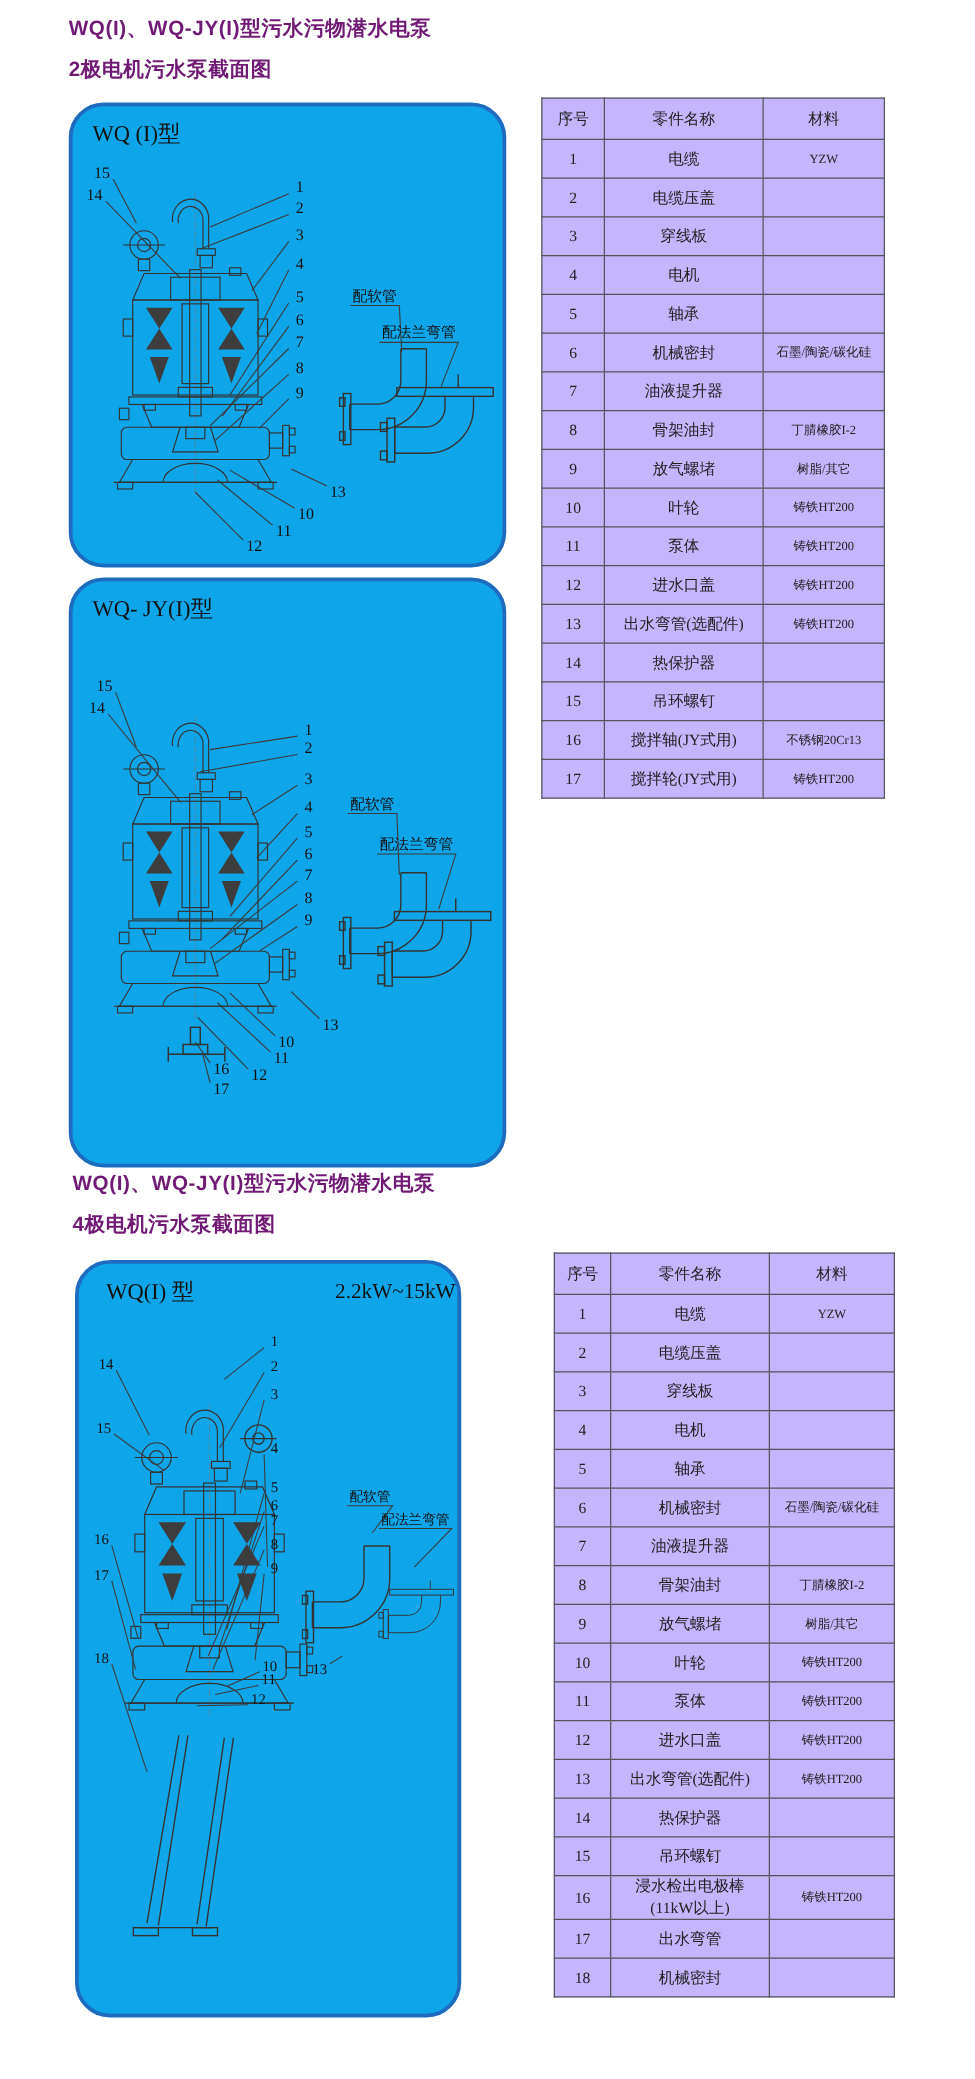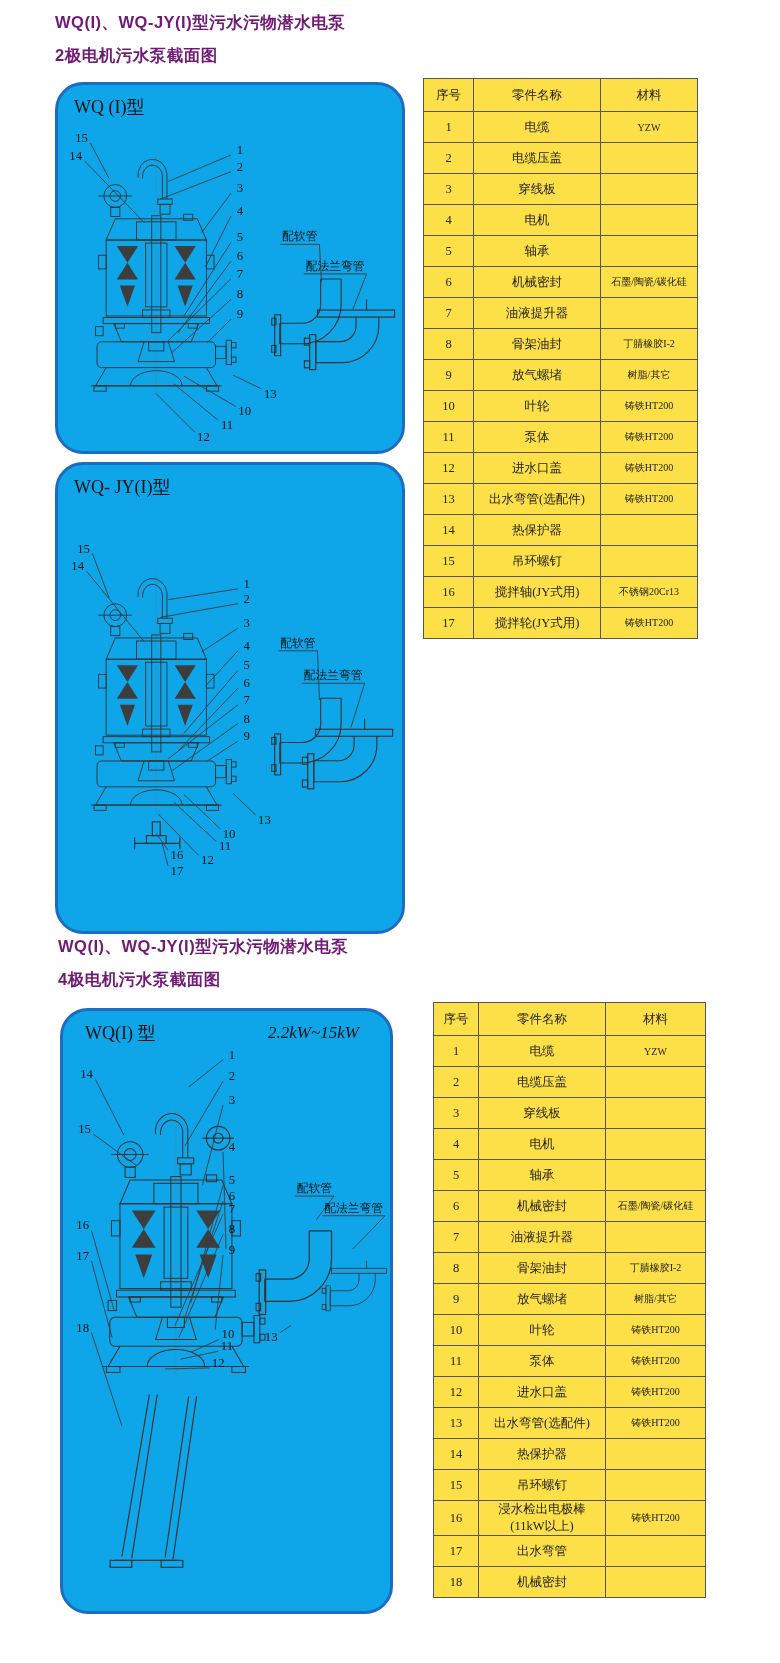--- a/index.html
+++ b/index.html
@@ -3,22 +3,22 @@
 <meta charset="utf-8">
 <style>
   html,body{margin:0;padding:0;background:#ffffff;}
   .page{position:relative;width:780px;height:1663px;background:#fff;overflow:hidden;
         font-family:"Liberation Serif",serif;color:#1c1c1c;}
   .heading{position:absolute;left:55px;font-family:"Liberation Sans",sans-serif;
            font-weight:bold;font-size:16.5px;letter-spacing:0.5px;color:#701a75;white-space:nowrap;}
   .panel{position:absolute;border:3px solid #1e6cc0;border-radius:28px;background:#0ea5e9;box-sizing:border-box;}
   .panel svg.art{position:absolute;left:0;top:0;width:100%;height:100%;}
   .panel-label{position:absolute;left:16px;top:10px;font-size:18px;color:#111;z-index:2;white-space:nowrap;}
-  .power-label{position:absolute;left:205px;top:12px;font-size:17px;color:#111;z-index:2;white-space:nowrap;font-style:italic;}
-  table.parts{position:absolute;border-collapse:collapse;table-layout:fixed;background:#fde047;}
+  .power-label{position:absolute;left:205px;top:12px;font-size:17px;color:#111;z-index:2;white-space:nowrap;}
+  table.parts{position:absolute;border-collapse:collapse;table-layout:fixed;background:#c4b5fd;margin-left:10px;}
   .parts th,.parts td{border:1px solid #55565a;text-align:center;vertical-align:middle;
         font-family:"Liberation Serif",serif;font-size:12.5px;font-weight:normal;color:#222;
         padding:0 2px;white-space:pre-line;}
   .parts th{height:32px;}
   .parts td{height:30px;}
   .parts td.c2{font-size:10px;white-space:nowrap;}
   #table1 .c0{width:45px}  #table1 .c1{width:122px} #table1 .c2{width:92px}
   #table2 .c0{width:40px}  #table2 .c1{width:122px} #table2 .c2{width:95px}
   .leader{stroke:#3b3b3b;stroke-width:0.9;fill:none;}
   .conum{font:13px "Liberation Serif",serif;fill:#111;stroke:none;}
@@ -290,21 +290,21 @@
           <td class="c0">17</td>
           <td class="c1">搅拌轮(JY式用)</td>
           <td class="c2">铸铁HT200</td>
         </tr>
       </tbody>
     </table>
 
   <div class="heading" style="top:936px;left:58px">WQ(I)、WQ-JY(I)型污水污物潜水电泵</div>
   <div class="heading" style="top:969px;left:58px">4极电机污水泵截面图</div>
 
-  <div class="panel" style="left:60px;top:1008px;width:333px;height:606px">
+  <div class="panel" style="left:60px;top:1008px;width:309px;height:606px">
     <div class="panel-label" style="left:22px">WQ(I) 型</div>
     <div class="power-label">2.2kW~15kW</div>
     <svg id="svg3" class="art" viewBox="0 0 333 606">
       <use href="#pump-art" x="20" y="55" width="190" height="350"></use>
       <g stroke="#333" fill="none" stroke-width="1.2">
         <circle cx="158" cy="127" r="12"></circle>
         <circle cx="158" cy="127" r="5"></circle>
         <line x1="142" y1="127" x2="174" y2="127"></line>
       </g>
       <g stroke="#333" fill="none" stroke-width="1.2">

